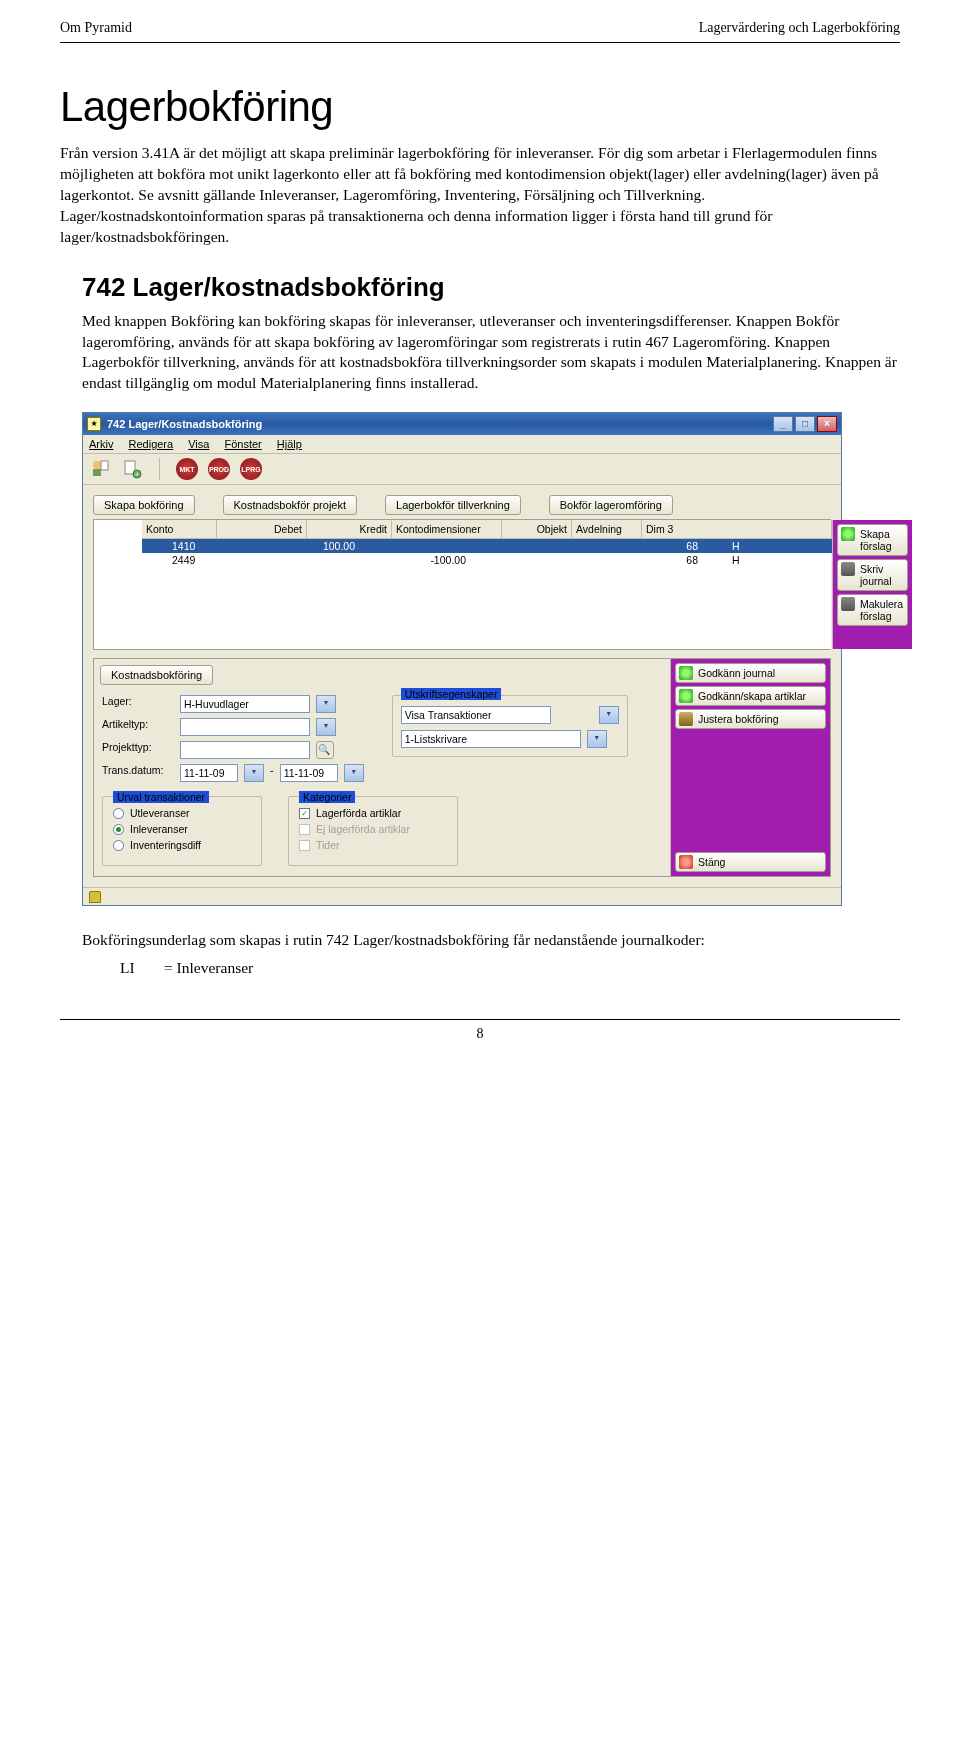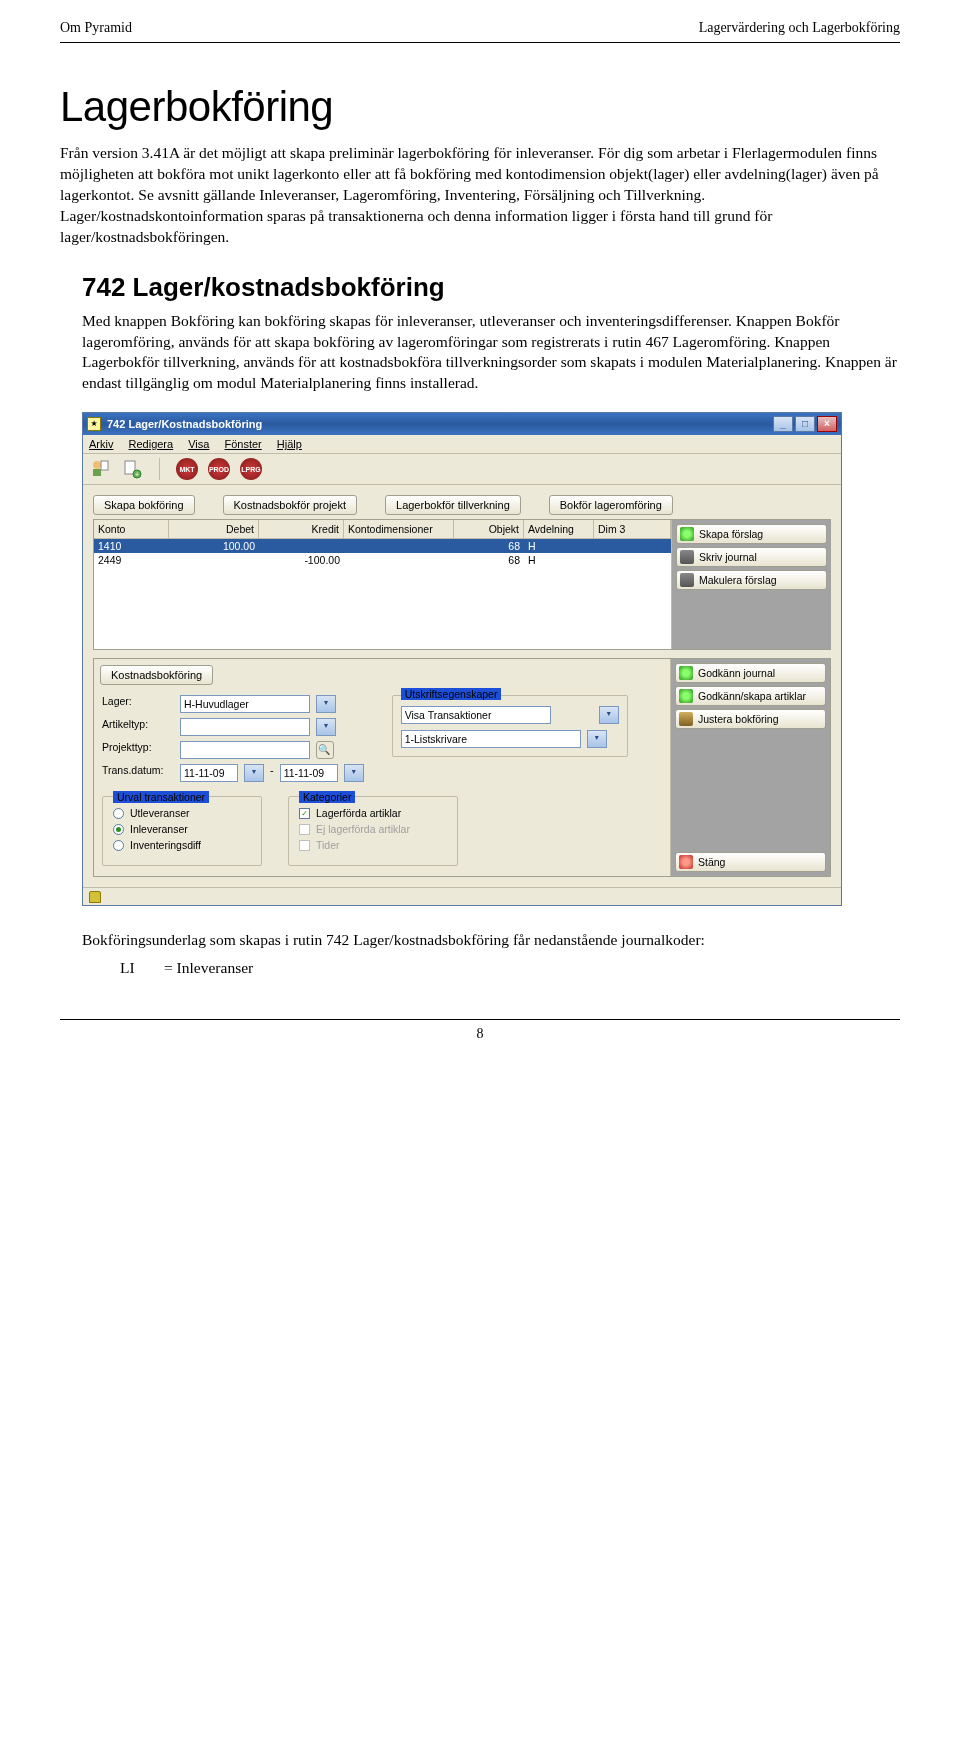--- a/index.html
+++ b/index.html
@@ -104,39 +104,39 @@
     font-size: 11px;
     cursor: pointer;
   }
   .grid-area {
     background: #fff;
     border: 1px solid #a0a090;
     border-right:none;
     margin-top: 2px;
     display:flex;
   }
-  .grid-left { flex:1; }
+  .grid-left { flex:1;padding-left:48px; }
   .grid-head {
     background: #ece9d8;
     border-bottom: 1px solid #c0bca8;
     display: flex;
     font-size: 10.5px;
   }
   .grid-head > div { padding: 3px 4px; border-right: 1px solid #c0bca8; }
   .gh-konto{width:75px;} .gh-debet{width:90px;text-align:right;} .gh-kredit{width:85px;text-align:right;}
   .gh-kd{width:110px;} .gh-obj{width:70px;text-align:right;} .gh-avd{width:70px;} .gh-dim{flex:1;}
   .grid-body { height: 110px; }
   .grid-row { display:flex; font-size:10.5px; }
-  .grid-row > div { padding: 1px 4px; }
+  .grid-row > div { padding: 1px 4px; margin-left: 26px; }
   .grid-row.sel { background:#2a5aa0; color:#fff; }
   .gr-konto{width:75px;} .gr-debet{width:90px;text-align:right;} .gr-kredit{width:85px;text-align:right;}
   .gr-kd{width:110px;} .gr-obj{width:70px;text-align:right;} .gr-avd{width:70px;} .gr-dim{flex:1;}
   .side-btns {
     width: 160px;
-    background:#a3a3a3;
+    background:#a21caf;
     border-left:1px solid #c0bca8;
     padding:4px;
     display:flex; flex-direction:column; gap:3px;
   }
   .side-btns.bottom { padding: 4px; min-height: 210px; }
   .small-btn {
     background: linear-gradient(#fff,#e8e4d0);
     border:1px solid #a0a090;
     border-radius:3px;
     padding:3px 4px 3px 22px;

